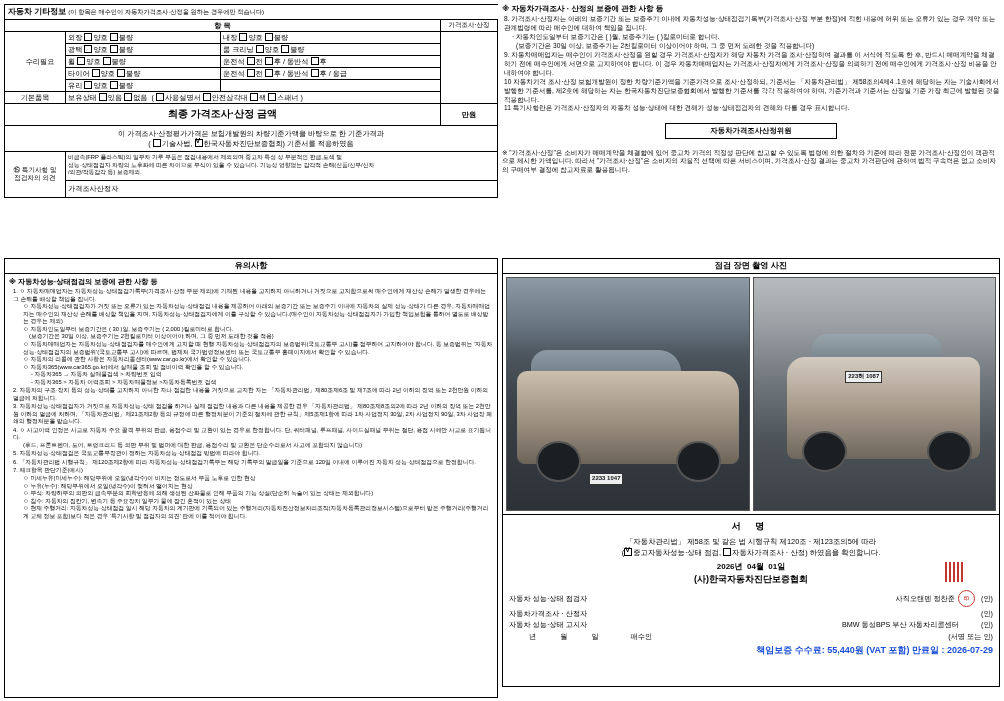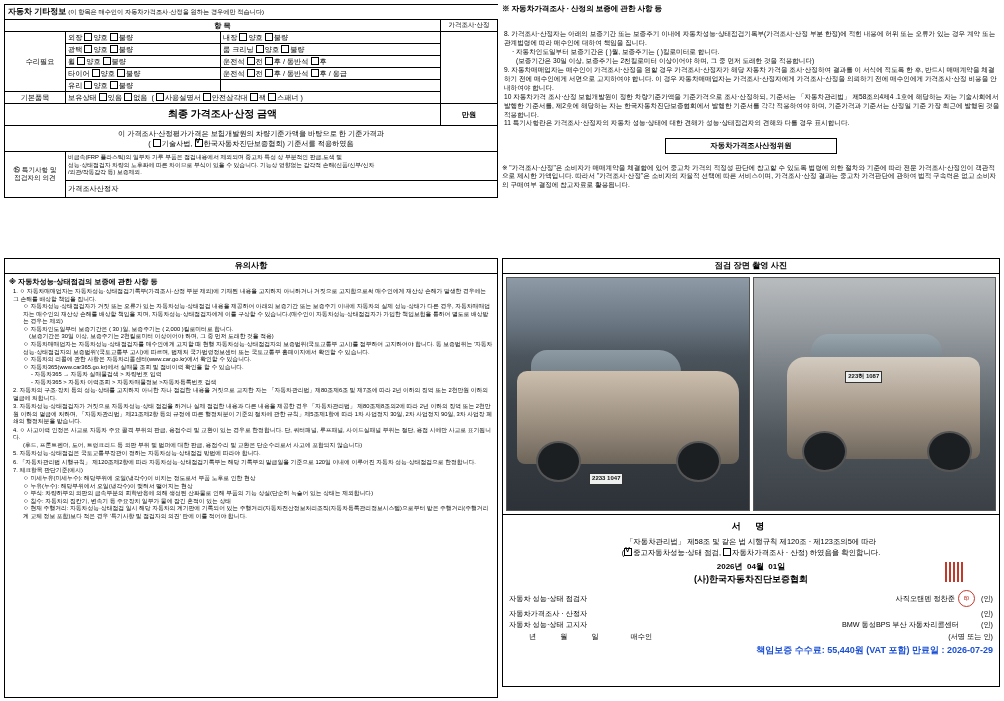--- a/index.html
+++ b/index.html
@@ -163,21 +163,21 @@
 /외관/작동감각 등) 보증제외.</td>
       </tr>
       <tr>
         <td colspan="3" style="height:14px;">가격조사산정자</td>
       </tr>
     </tbody>
       </table>
   </div>
 
   <div class="col-right">
-    <div class="bold" style="font-size:7.6px;margin-bottom:17px;font-family:Liberation Serif, serif;">※ 자동차가격조사 · 산정의 보증에 관한 사항 등</div>
+    <div class="bold" style="font-size:7.6px;margin-bottom:2px;">※ 자동차가격조사 · 산정의 보증에 관한 사항 등</div>
     <div class="note">
       <div style="padding-left:2px;">8. 가격조사·산정자는 아래의 보증기간 또는 보증주기 이내에 자동차성능·상태점검기록부(가격조사·산정 부분 한정)에 적힌 내용에 허위 또는 오류가 있는 경우 계약 또는 관계법령에 따라 매수인에 대하여 책임을 집니다.</div>
       <div style="padding-left:10px;">· 자동차인도일부터 보증기간은 (        )월, 보증주기는 (        )킬로미터로 합니다.</div>
       <div style="padding-left:14px;">(보증기간은 30일 이상, 보증주기는 2천킬로미터 이상이어야 하며, 그 중 먼저 도래한 것을 적용합니다)</div>
       <div style="padding-left:2px;">9. 자동차매매업자는 매수인이 가격조사·산정을 원할 경우 가격조사·산정자가 해당 자동차 가격을 조사·산정하여 결과를 이 서식에 적도록 한 후, 반드시 매매계약을 체결하기 전에 매수인에게 서면으로 고지하여야 합니다. 이 경우 자동차매매업자는 가격조사·산정자에게 가격조사·산정을 의뢰하기 전에 매수인에게 가격조사·산정 비용을 안내하여야 합니다.</div>
       <div style="padding-left:2px;">10 자동차가격 조사·산정 보험개발원이 정한 차량기준가액을 기준가격으로 조사·산정하되, 기준서는 「자동차관리법」 제58조의4제4 .1호에 해당하는 자는 기술사회에서 발행한 기준서를, 제2호에 해당하는 자는 한국자동차진단보증협회에서 발행한 기준서를 각각 적용하여야 하며, 기준가격과 기준서는 산정일 기준 가장 최근에 발행된 것을 적용합니다.</div>
       <div style="padding-left:2px;">11 특기사항란은 가격조사·산정자의 자동차 성능·상태에 대한 견해가 성능·상태점검자의 견해와 다를 경우 표시합니다.</div>
     </div>
     <div class="name-box">자동차가격조사산정위원</div>
     <div class="note" style="margin-top:2px;">※ "가격조사·산정"은 소비자가 매매계약을 체결함에 있어 중고차 가격의 적정성 판단에 참고할 수 있도록 법령에 의한 절차와 기준에 따라 전문 가격조사·산정인이 객관적으로 제시한 가액입니다. 따라서 "가격조사·산정"은 소비자의 자율적 선택에 따른 서비스이며, 가격조사·산정 결과는 중고차 가격판단에 관하여 법적 구속력은 없고 소비자의 구매여부 결정에 참고자료로 활용됩니다.</div>

